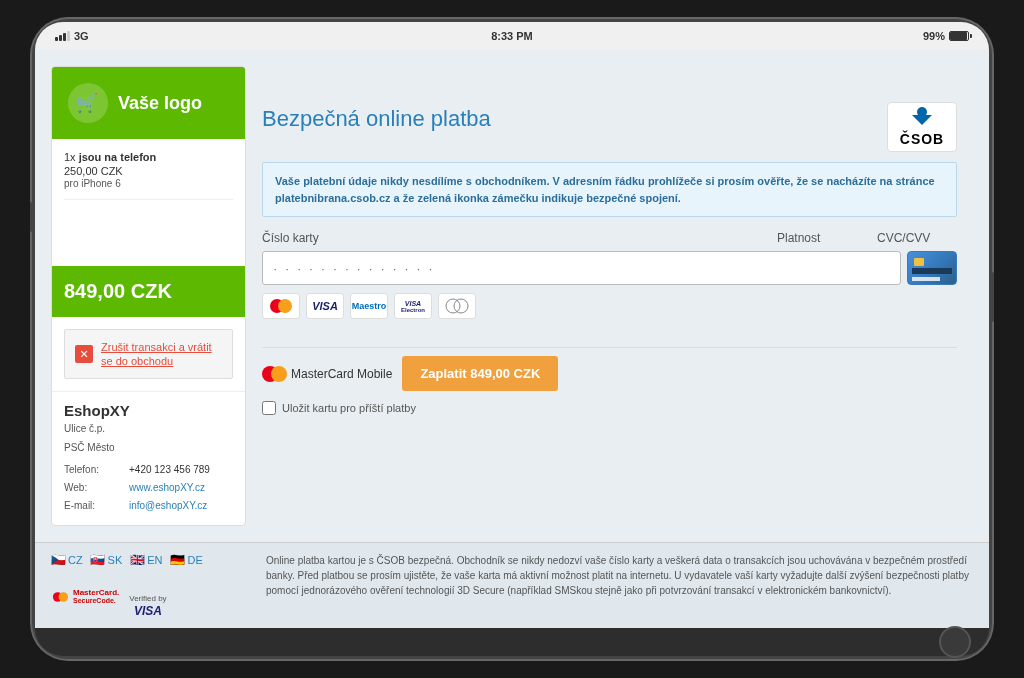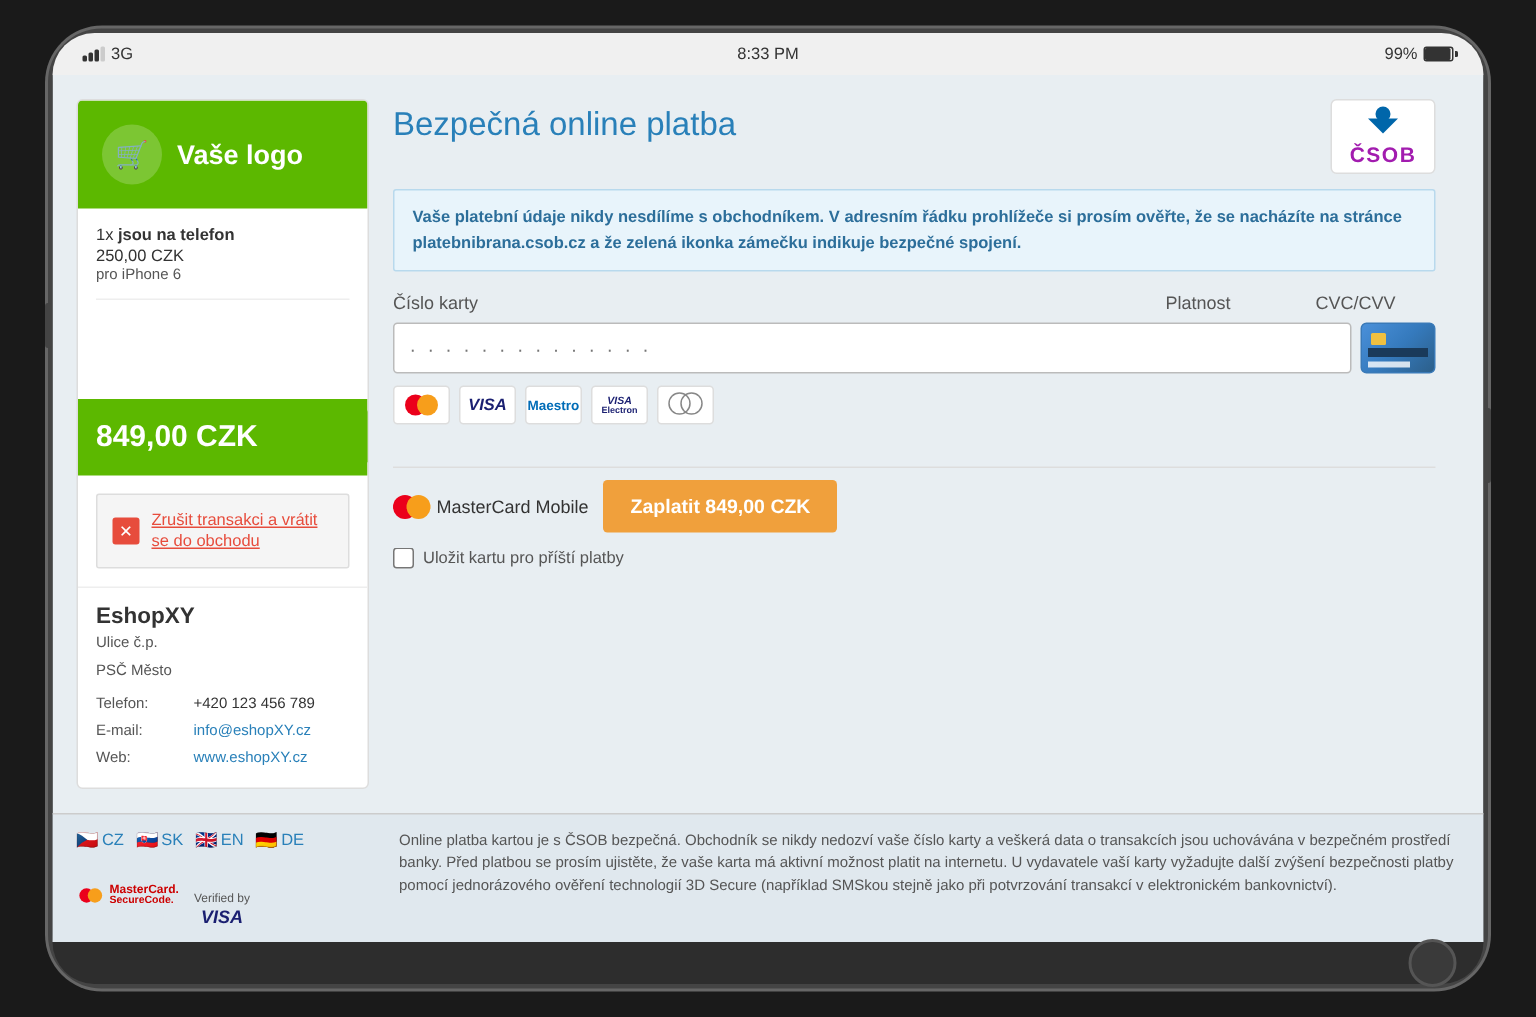--- a/index.html
+++ b/index.html
@@ -28,20 +28,21 @@
       height: 28px;
       background: #f0f0f0;
       border-radius: 33px 33px 0 0;
       display: flex;
       align-items: center;
       justify-content: space-between;
       padding: 0 20px;
       font-size: 11px;
       color: #333;
       flex-shrink: 0;
+      font-weight: bold;
     }
     .status-left { display: flex; align-items: center; gap: 4px; }
     .status-center { position: absolute; left: 50%; transform: translateX(-50%); font-size: 11px; color: #333; }
     .status-right { display: flex; align-items: center; gap: 4px; }
     .signal-bars { display: flex; align-items: flex-end; gap: 1px; }
     .bar { width: 3px; background: #333; border-radius: 1px; }
     .b1 { height: 4px; }
     .b2 { height: 6px; }
     .b3 { height: 8px; }
     .b4 { height: 10px; background: #ccc; }
@@ -189,34 +190,35 @@
       flex: 1;
       padding: 0 16px;
       display: flex;
       flex-direction: column;
     }
     .bank-header {
       display: flex;
       align-items: flex-start;
       justify-content: space-between;
       margin-bottom: 10px;
+      margin-top: 36px;
     }
     .page-title {
       font-size: 22px;
       color: #2980b9;
       font-weight: normal;
       margin-top: 4px;
     }
     .csob-logo {
       width: 70px; height: 50px; background: white; border: 1px solid #ddd;
       border-radius: 4px; display: flex; flex-direction: column; align-items: center; justify-content: center;
       padding: 4px;
     }
     .csob-text {
-      font-size: 14px; font-weight: bold; color: #a21caf; letter-spacing: 1px;
+      font-size: 14px; font-weight: bold; color: #000000; letter-spacing: 1px;
     }
     .security-notice {
       background: #e8f4fb;
       border: 1px solid #b8d9ed;
       padding: 10px 12px;
       font-size: 11px;
       color: #2c6e9a;
       line-height: 1.5;
       margin-bottom: 14px;
       border-radius: 2px;
@@ -450,26 +452,26 @@
             <div class="shop-info">
               <div class="shop-name">EshopXY</div>
               <div class="shop-addr">Ulice č.p.</div>
               <div class="shop-addr">PSČ Město</div>
               <div class="shop-contact">
                 <div class="contact-row">
                   <span class="contact-label">Telefon:</span>
                   <span>+420 123 456 789</span>
                 </div>
                 <div class="contact-row">
+                  <span class="contact-label">Web:</span>
+                  <span class="contact-link">www.eshopXY.cz</span>
+                </div>
+                <div class="contact-row">
                   <span class="contact-label">E-mail:</span>
                   <span class="contact-link">info@eshopXY.cz</span>
-                </div>
-                <div class="contact-row">
-                  <span class="contact-label">Web:</span>
-                  <span class="contact-link">www.eshopXY.cz</span>
                 </div>
               </div>
             </div>
           </div>
 
           <div class="right-panel">
             <div class="bank-header">
               <h1 class="page-title">Bezpečná online platba</h1>
               <div class="csob-logo">
                 <div class="csob-figure">

